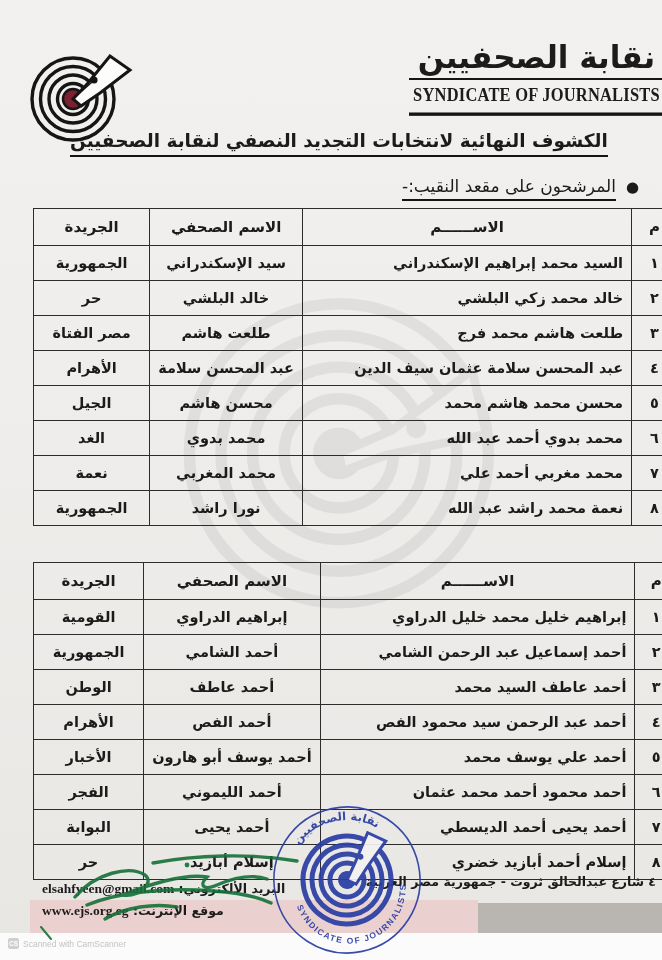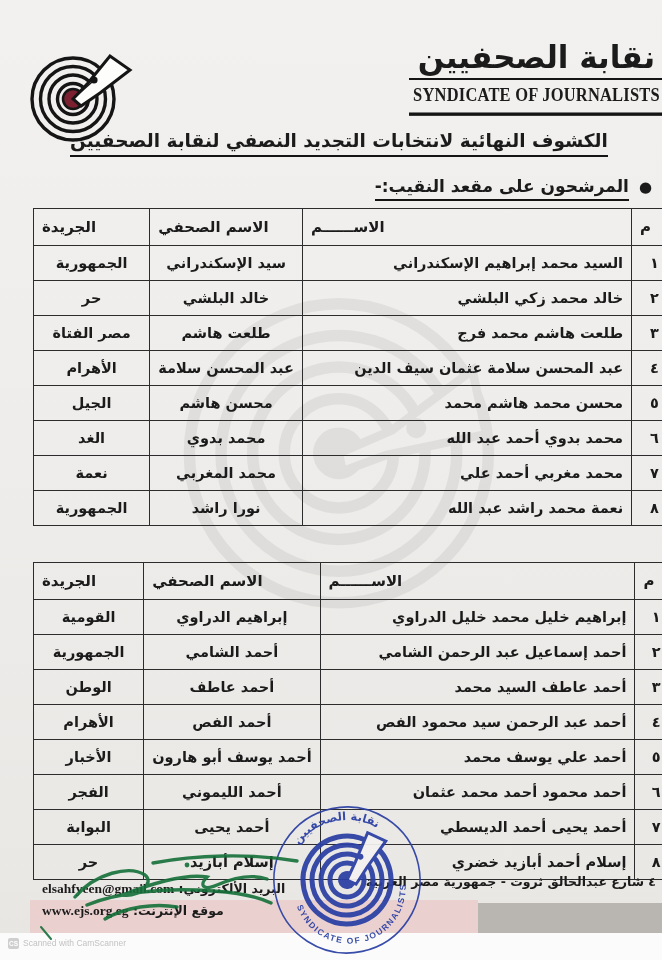--- a/index.html
+++ b/index.html
@@ -12,45 +12,45 @@
   
   #brand-block{right:14px;top:40px;width:255px;text-align:center;direction:rtl;}
   #brand-ar{font-size:31px;font-weight:bold;letter-spacing:-1px;line-height:1.1;
     border-bottom:2px solid #151515;padding-bottom:4px;}
   #brand-en{font-family:"Liberation Serif","DejaVu Serif",serif;font-weight:bold;
     font-size:16.5px;letter-spacing:.2px;transform:scaleY(1.12);transform-origin:top;
     padding:4px 0 5px;border-bottom:3px solid #151515;white-space:nowrap;}
   
   #doc-title{left:0;right:0;top:130px;text-align:center;direction:rtl;}
   #doc-title span{font-size:18.5px;font-weight:bold;border-bottom:2px solid #141414;padding-bottom:4px;margin-top:12px;}
-  .section-heading{right:26px;direction:rtl;font-size:17px;font-weight:bold;white-space:nowrap;}
+  .section-heading{right:39px;direction:rtl;font-size:17px;font-weight:normal;white-space:nowrap;}
   .section-heading .bullet{margin-left:10px;font-size:15px;}
   .section-heading .ht{border-bottom:2px solid #141414;padding-bottom:3px;}
   #heading-1{top:176px;}
   #heading-2{top:528px;}
   
   table.cands{border-collapse:collapse;table-layout:fixed;direction:rtl;background:transparent;}
   table.cands td,table.cands th{border:1.4px solid #2c2c2c;font-weight:bold;
     font-size:14.5px;padding:0 8px;height:34px;background:transparent;overflow:hidden;white-space:nowrap;}
-  table.cands th{height:36px;font-size:15px;text-align:left;}
+  table.cands th{height:36px;font-size:15px;text-align:center;}
   td.c-num,th.c-num{width:33px;text-align:center;padding:0 2px;font-size:14px;}
   td.c-name,th.c-name{width:322px;text-align:right;margin-top:8px;}
   td.c-press,th.c-press{width:118px;text-align:center;padding:0 4px;}
   td.c-paper,th.c-paper{width:104px;text-align:center;padding:0 4px;}
   #table-1{left:33px;top:208px;}
   #table-2{left:33px;top:562px;}
   
   #footer-right{right:22px;top:872px;direction:rtl;text-align:right;font-size:12.5px;font-weight:bold;line-height:1.65;}
   #footer-left{left:42px;top:878px;width:310px;direction:rtl;text-align:left;font-size:12.5px;font-weight:bold;line-height:1.6;}
   #footer-left .latin{font-family:"Liberation Serif","DejaVu Serif",serif;font-size:13.5px;}
   
   #strip-pink{left:30px;top:900px;width:448px;height:34px;background:#ead0cf;}
   #strip-gray{left:478px;top:903px;width:184px;height:31px;background:#b9b5b0;}
   #strip-white{left:0;top:933px;width:662px;height:27px;background:#fbfbfb;}
-  #camscanner{left:8px;top:938px;display:flex;align-items:flex-start;gap:4px;color:#c3c3c3;
+  #camscanner{left:8px;top:938px;display:flex;align-items:center;gap:4px;color:#c3c3c3;
     font-size:8.5px;font-family:"Liberation Sans",sans-serif;}
   #cs-badge{width:11px;height:11px;border-radius:2px;background:#cfcfcf;color:#fff;
     font-size:6.5px;font-weight:bold;display:flex;align-items:center;justify-content:center;}
   
   #watermark{left:175px;top:275px;opacity:.11;pointer-events:none;}
   #stamp{left:265px;top:800px;opacity:.93;pointer-events:none;}
   #signature{left:35px;top:835px;pointer-events:none;}
   #logo{left:26px;top:46px;}
 </style>
 </head>

